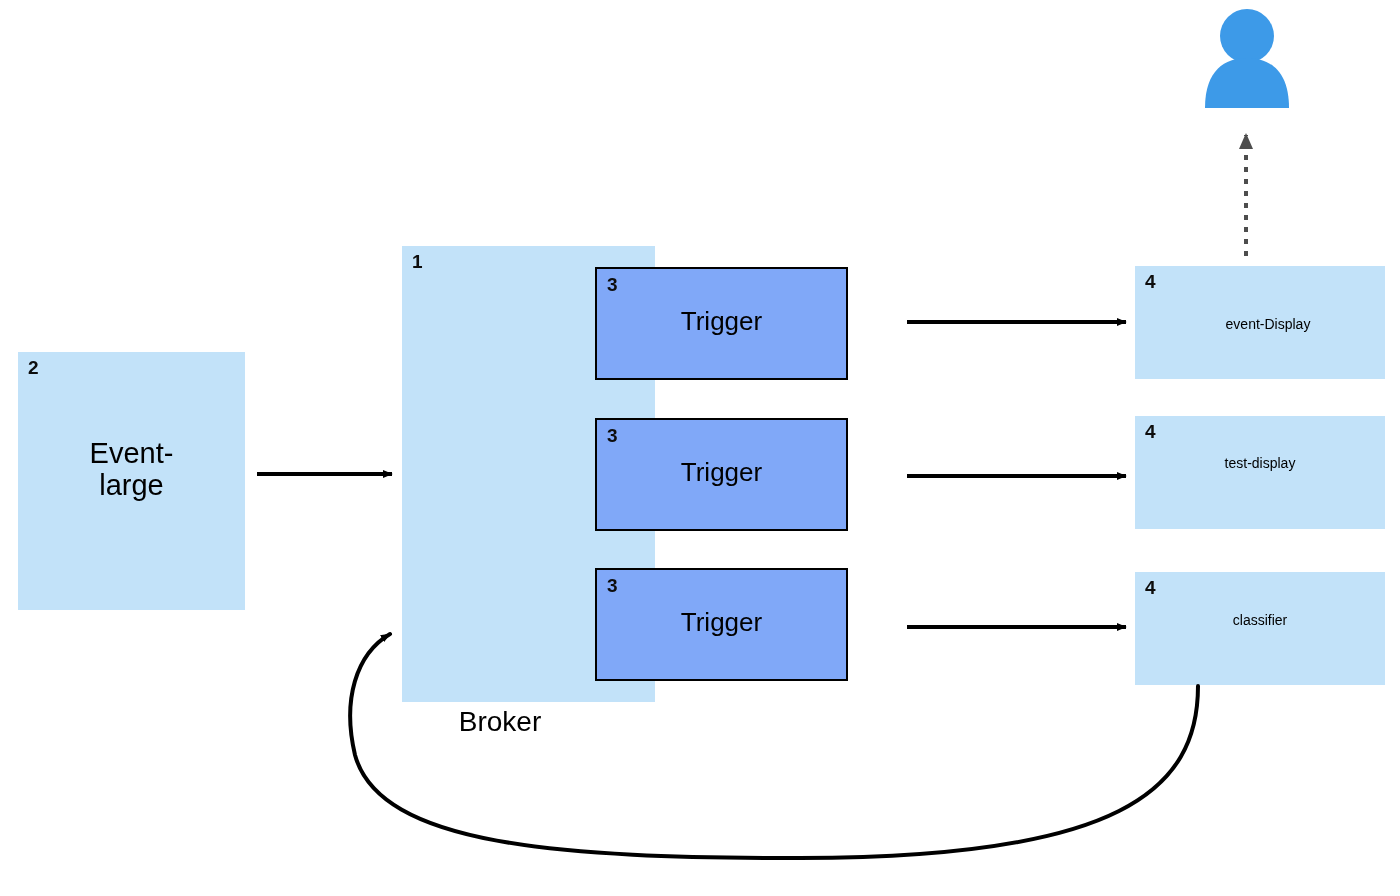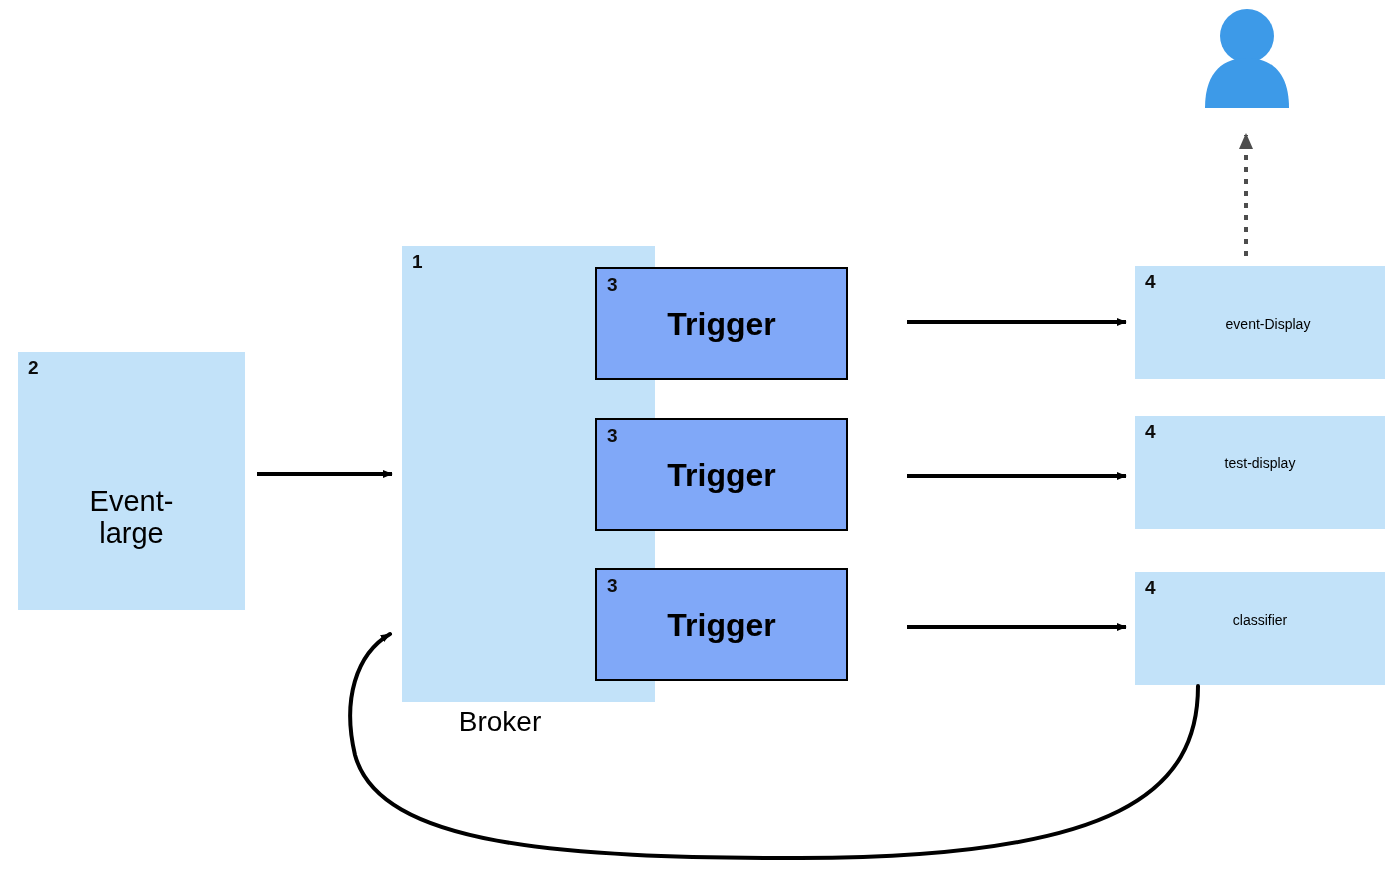--- a/index.html
+++ b/index.html
@@ -42,25 +42,24 @@
     position: absolute;
     left: 0;
     right: 0;
     text-align: center;
     color: #000000;
     line-height: 1.12;
   }
   .title-big {
     font-size: 29px;
     font-weight: 400;
-    margin-top: 48px;
   }
   .title-trigger {
-    font-size: 32px;
-    font-weight: 700;
+    font-size: 26px;
+    font-weight: 400;
   }
   .title-small {
     font-size: 14px;
     font-weight: 400;
   }
   .broker-label {
     position: absolute;
     left: 0;
     width: 196px;
     text-align: center;

